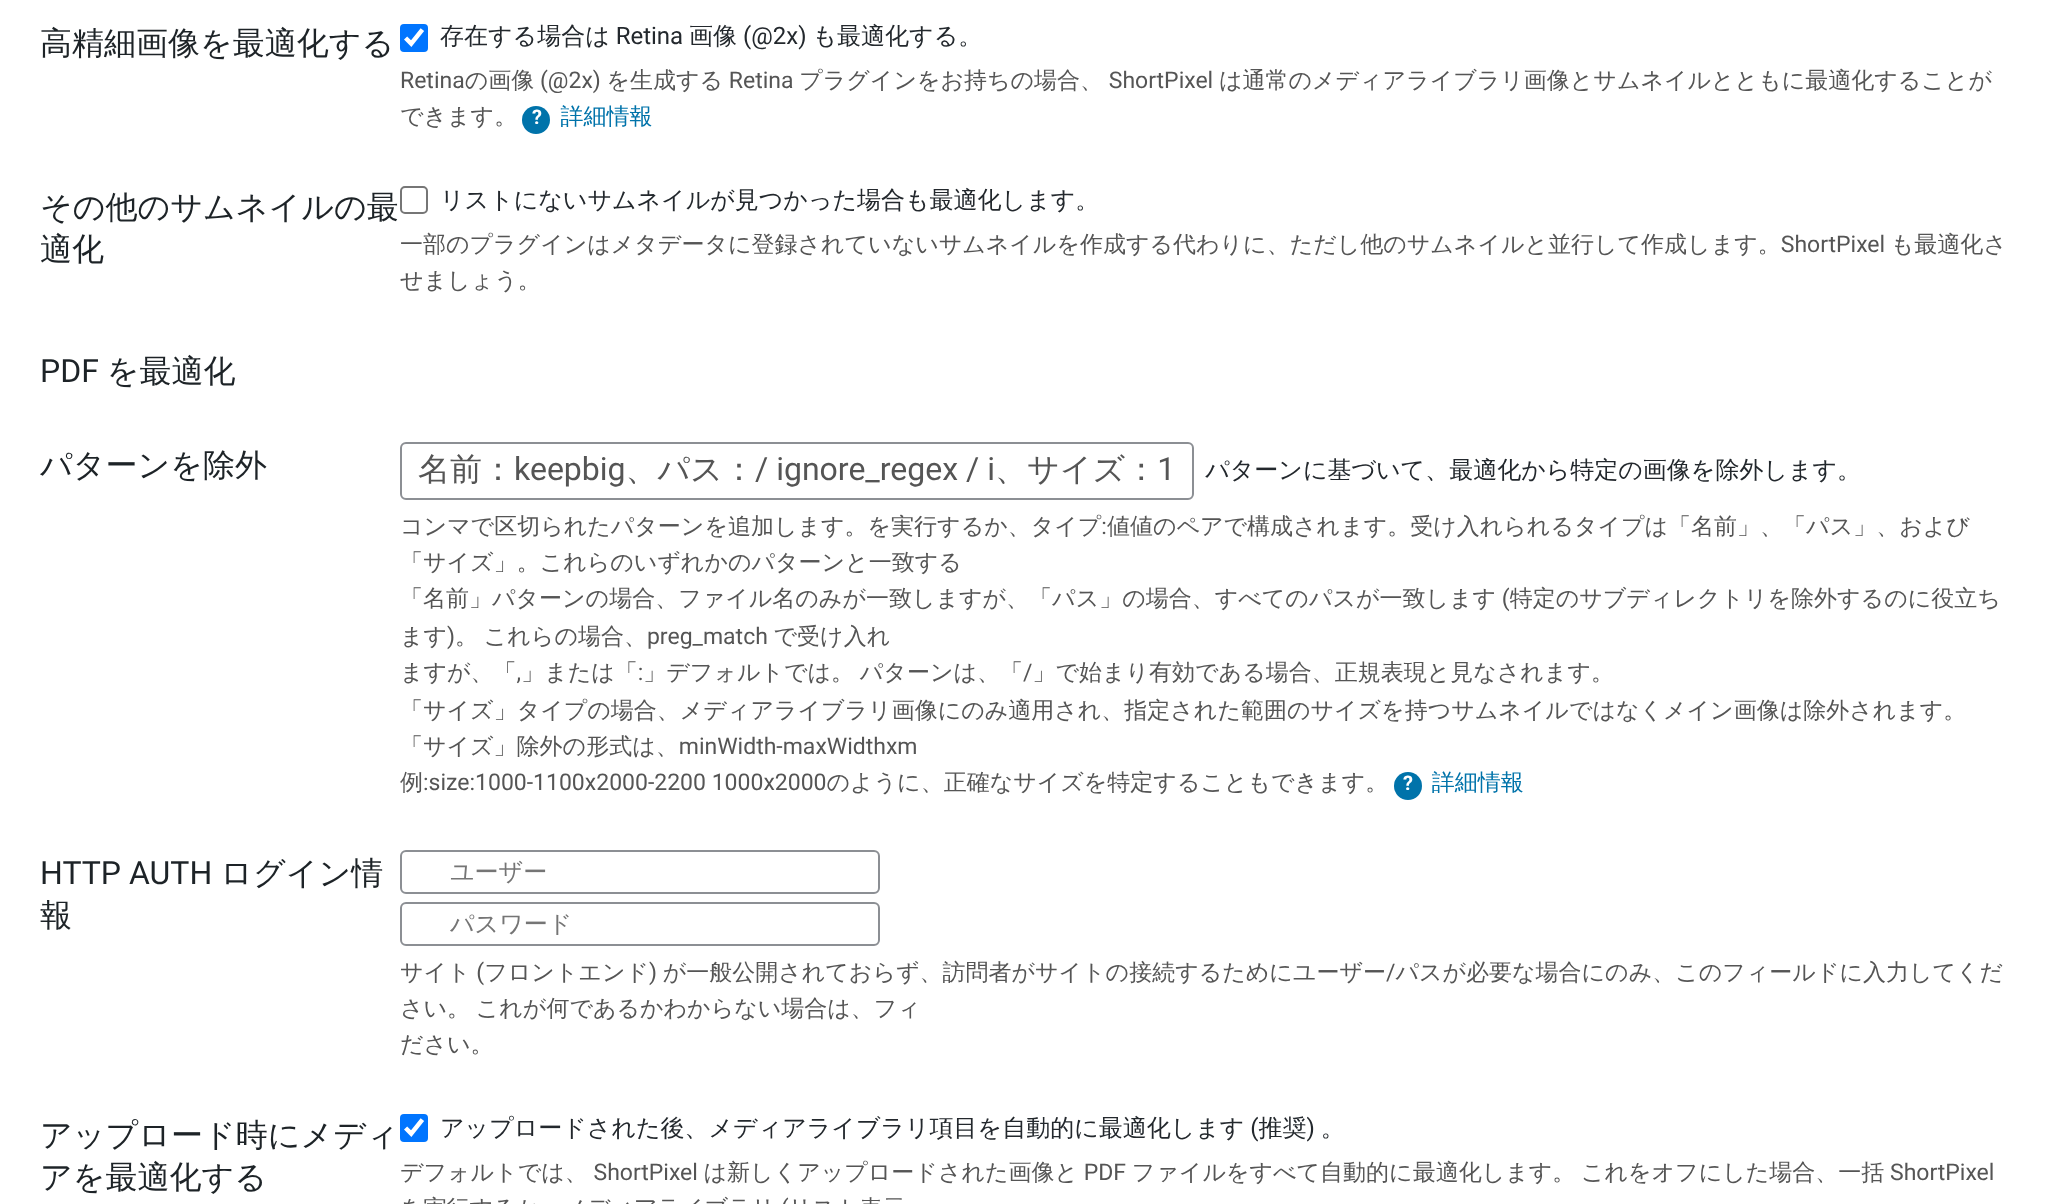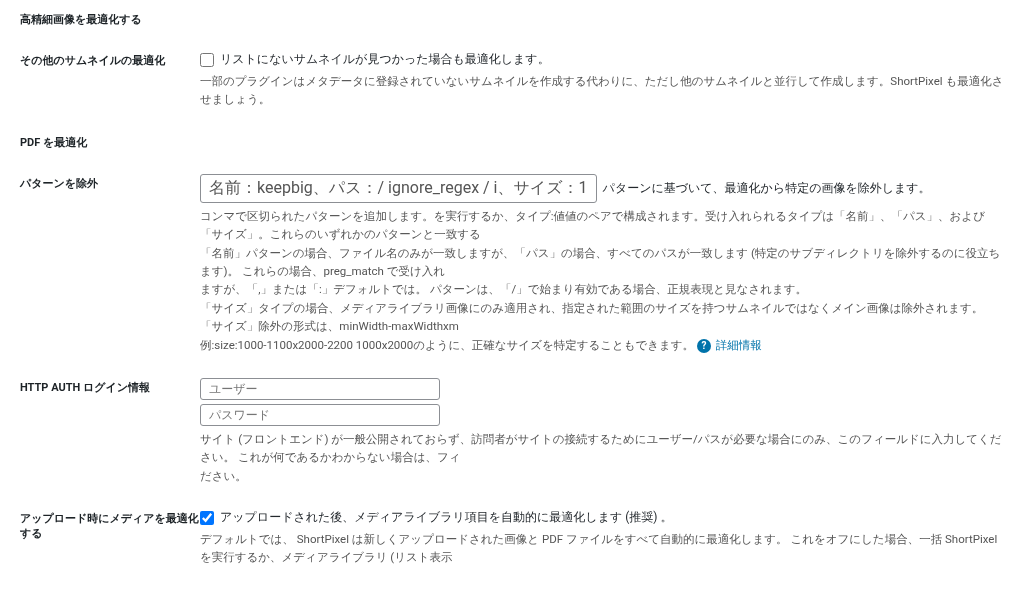--- a/index.html
+++ b/index.html
@@ -8,22 +8,22 @@
       font-size: 12px;
       color: #23282d;
       background: #fff;
       padding: 10px 20px;
     }
     .form-table { width: 100%; }
     .form-row { display: flex; align-items: flex-start; margin-bottom: 24px; }
     .form-label {
       width: 180px;
       flex-shrink: 0;
-      font-weight: 700;
-      font-size: 11px;
+      font-weight: 400;
+      font-size: 16px;
       color: #1d2327;
       padding-top: 2px;
     }
     .form-content { flex: 1; }
     .checkbox-line {
       display: flex;
       align-items: center;
       margin-bottom: 2px;
     }
     .checkbox-line input[type="checkbox"] {
@@ -51,21 +51,21 @@
       color: #fff;
       font-size: 10px;
       font-weight: bold;
       text-align: center;
       line-height: 14px;
       margin-right: 2px;
     }
     input[type="text"], input[type="password"] {
       border: 1px solid #8c8f94;
       border-radius: 3px;
-      padding: 3px 8px;
+      padding: 3px 24px;
       font-size: 12px;
       display: block;
       width: 240px;
       margin-bottom: 4px;
     }
     .pattern-box {
       border: 1px solid #8c8f94;
       border-radius: 3px;
       padding: 3px 8px;
       font-size: 16px;
@@ -75,20 +75,31 @@
     }
     .bold { font-weight: 400; }
   </style>
 </head>
 <body>
 
 <div class="form-table">
 
   <div class="form-row">
     <div class="form-label">高精細画像を最適化する</div>
+    <div class="form-content">
+      <label class="checkbox-line">
+        <input type="checkbox" checked="" style="">
+        <span>存在する場合は Retina 画像 (@2x) も最適化する。</span>
+      </label>
+      <div class="description">
+        <span>Retinaの画像 (@2x) を生成する Retina プラグインをお持ちの場合、 ShortPixel は通常のメディアライブラリ画像とサムネイルとともに最適化することができます。</span>
+        <span class="info-icon">?</span>
+        <a class="link">詳細情報</a>
+      </div>
+    </div>
   </div>
 
   <div class="form-row">
     <div class="form-label">その他のサムネイルの最適化</div>
     <div class="form-content">
       <label class="checkbox-line">
         <input type="checkbox" style="">
         <span>リストにないサムネイルが見つかった場合も最適化します。</span>
       </label>
       <div class="description">一部のプラグインはメタデータに登録されていないサムネイルを作成する代わりに、ただし他のサムネイルと並行して作成します。ShortPixel も最適化させましょう。</div>

